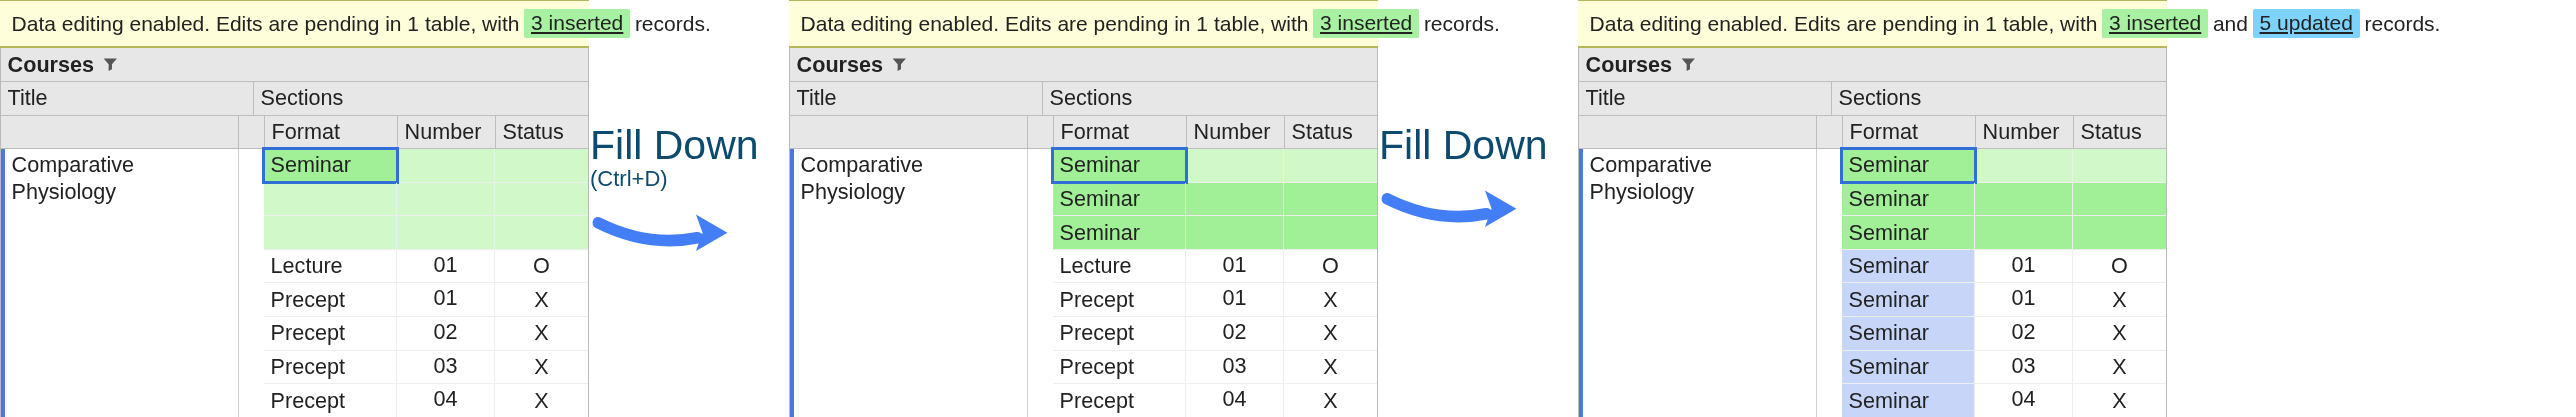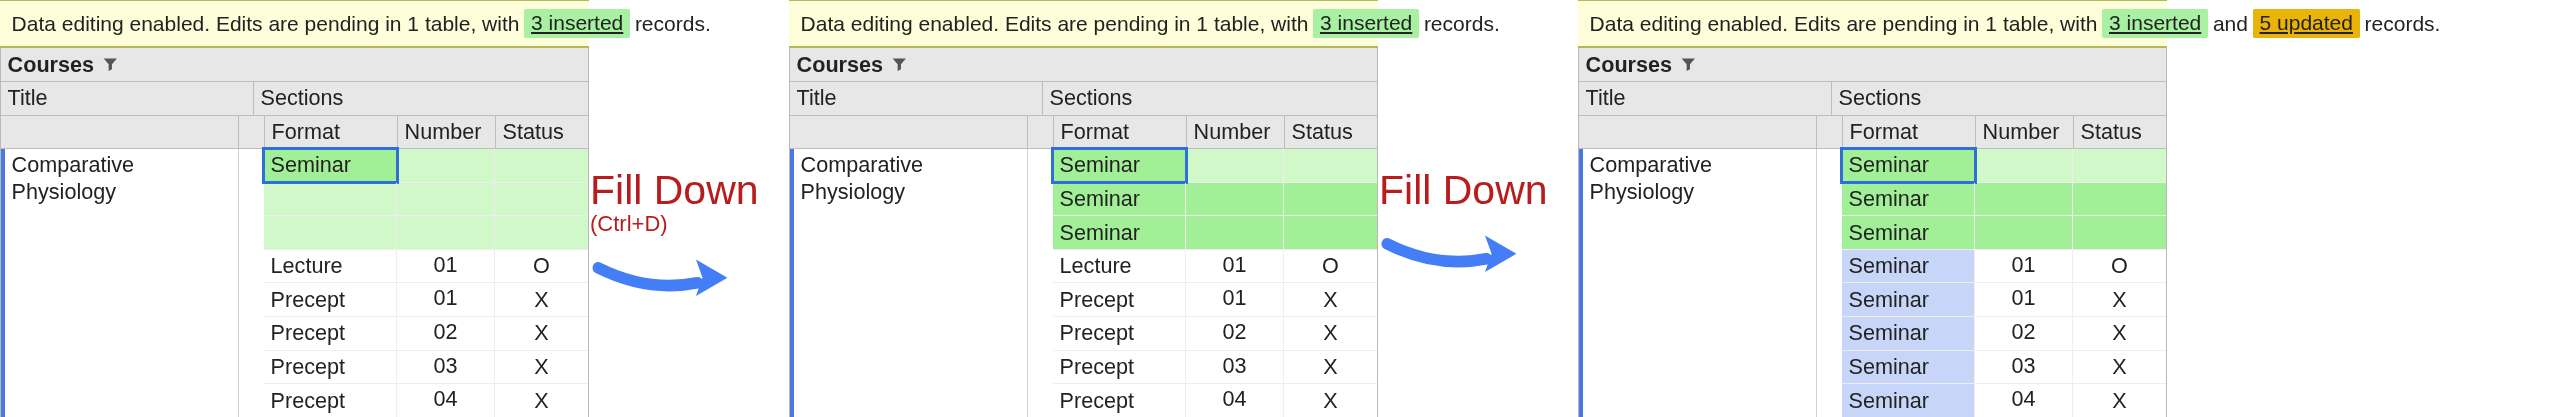--- a/index.html
+++ b/index.html
@@ -18,23 +18,22 @@
   .panel {
     width: 589px;
     flex: 0 0 589px;
     border-right: 0.8px solid #fff0;
   }
   .arrow {
     width: 199px;
     flex: 0 0 199px;
     padding-top: 124px;
     text-align: left;
-    color: #b91c1c;
+    color: #0c4a6e;
     font-family: "Segoe UI Semilight", "Segoe UI", Arial, sans-serif;
-    margin-top: 45px;
   }
   .arrow .line1 {
     font-size: 41px;
     line-height: 1.05;
     font-weight: 400;
   }
   .arrow .line2 {
     font-size: 22px;
     line-height: 1.1;
     font-weight: 400;
@@ -52,21 +51,21 @@
     display:flex;
     align-items:center;
     gap:5px;
   }
   .notice .chip {
     padding: 0.8px 6.6px 1.7px 6.6px;
     border-radius: 1.7px;
     text-decoration: underline;
   }
   .chip.ins { background:#a8f0a2; }
-  .chip.upd { background:#eab308; }
+  .chip.upd { background:#7dd3fc; }
   
   .grid {
     border: 0.8px solid #b9b9b9;
     border-top: none;
   }
   .grid .head1 {
     background:#e7e7e7;
     border-bottom:0.8px solid #bdbdbd;
     display:flex;
     font-weight:600;

